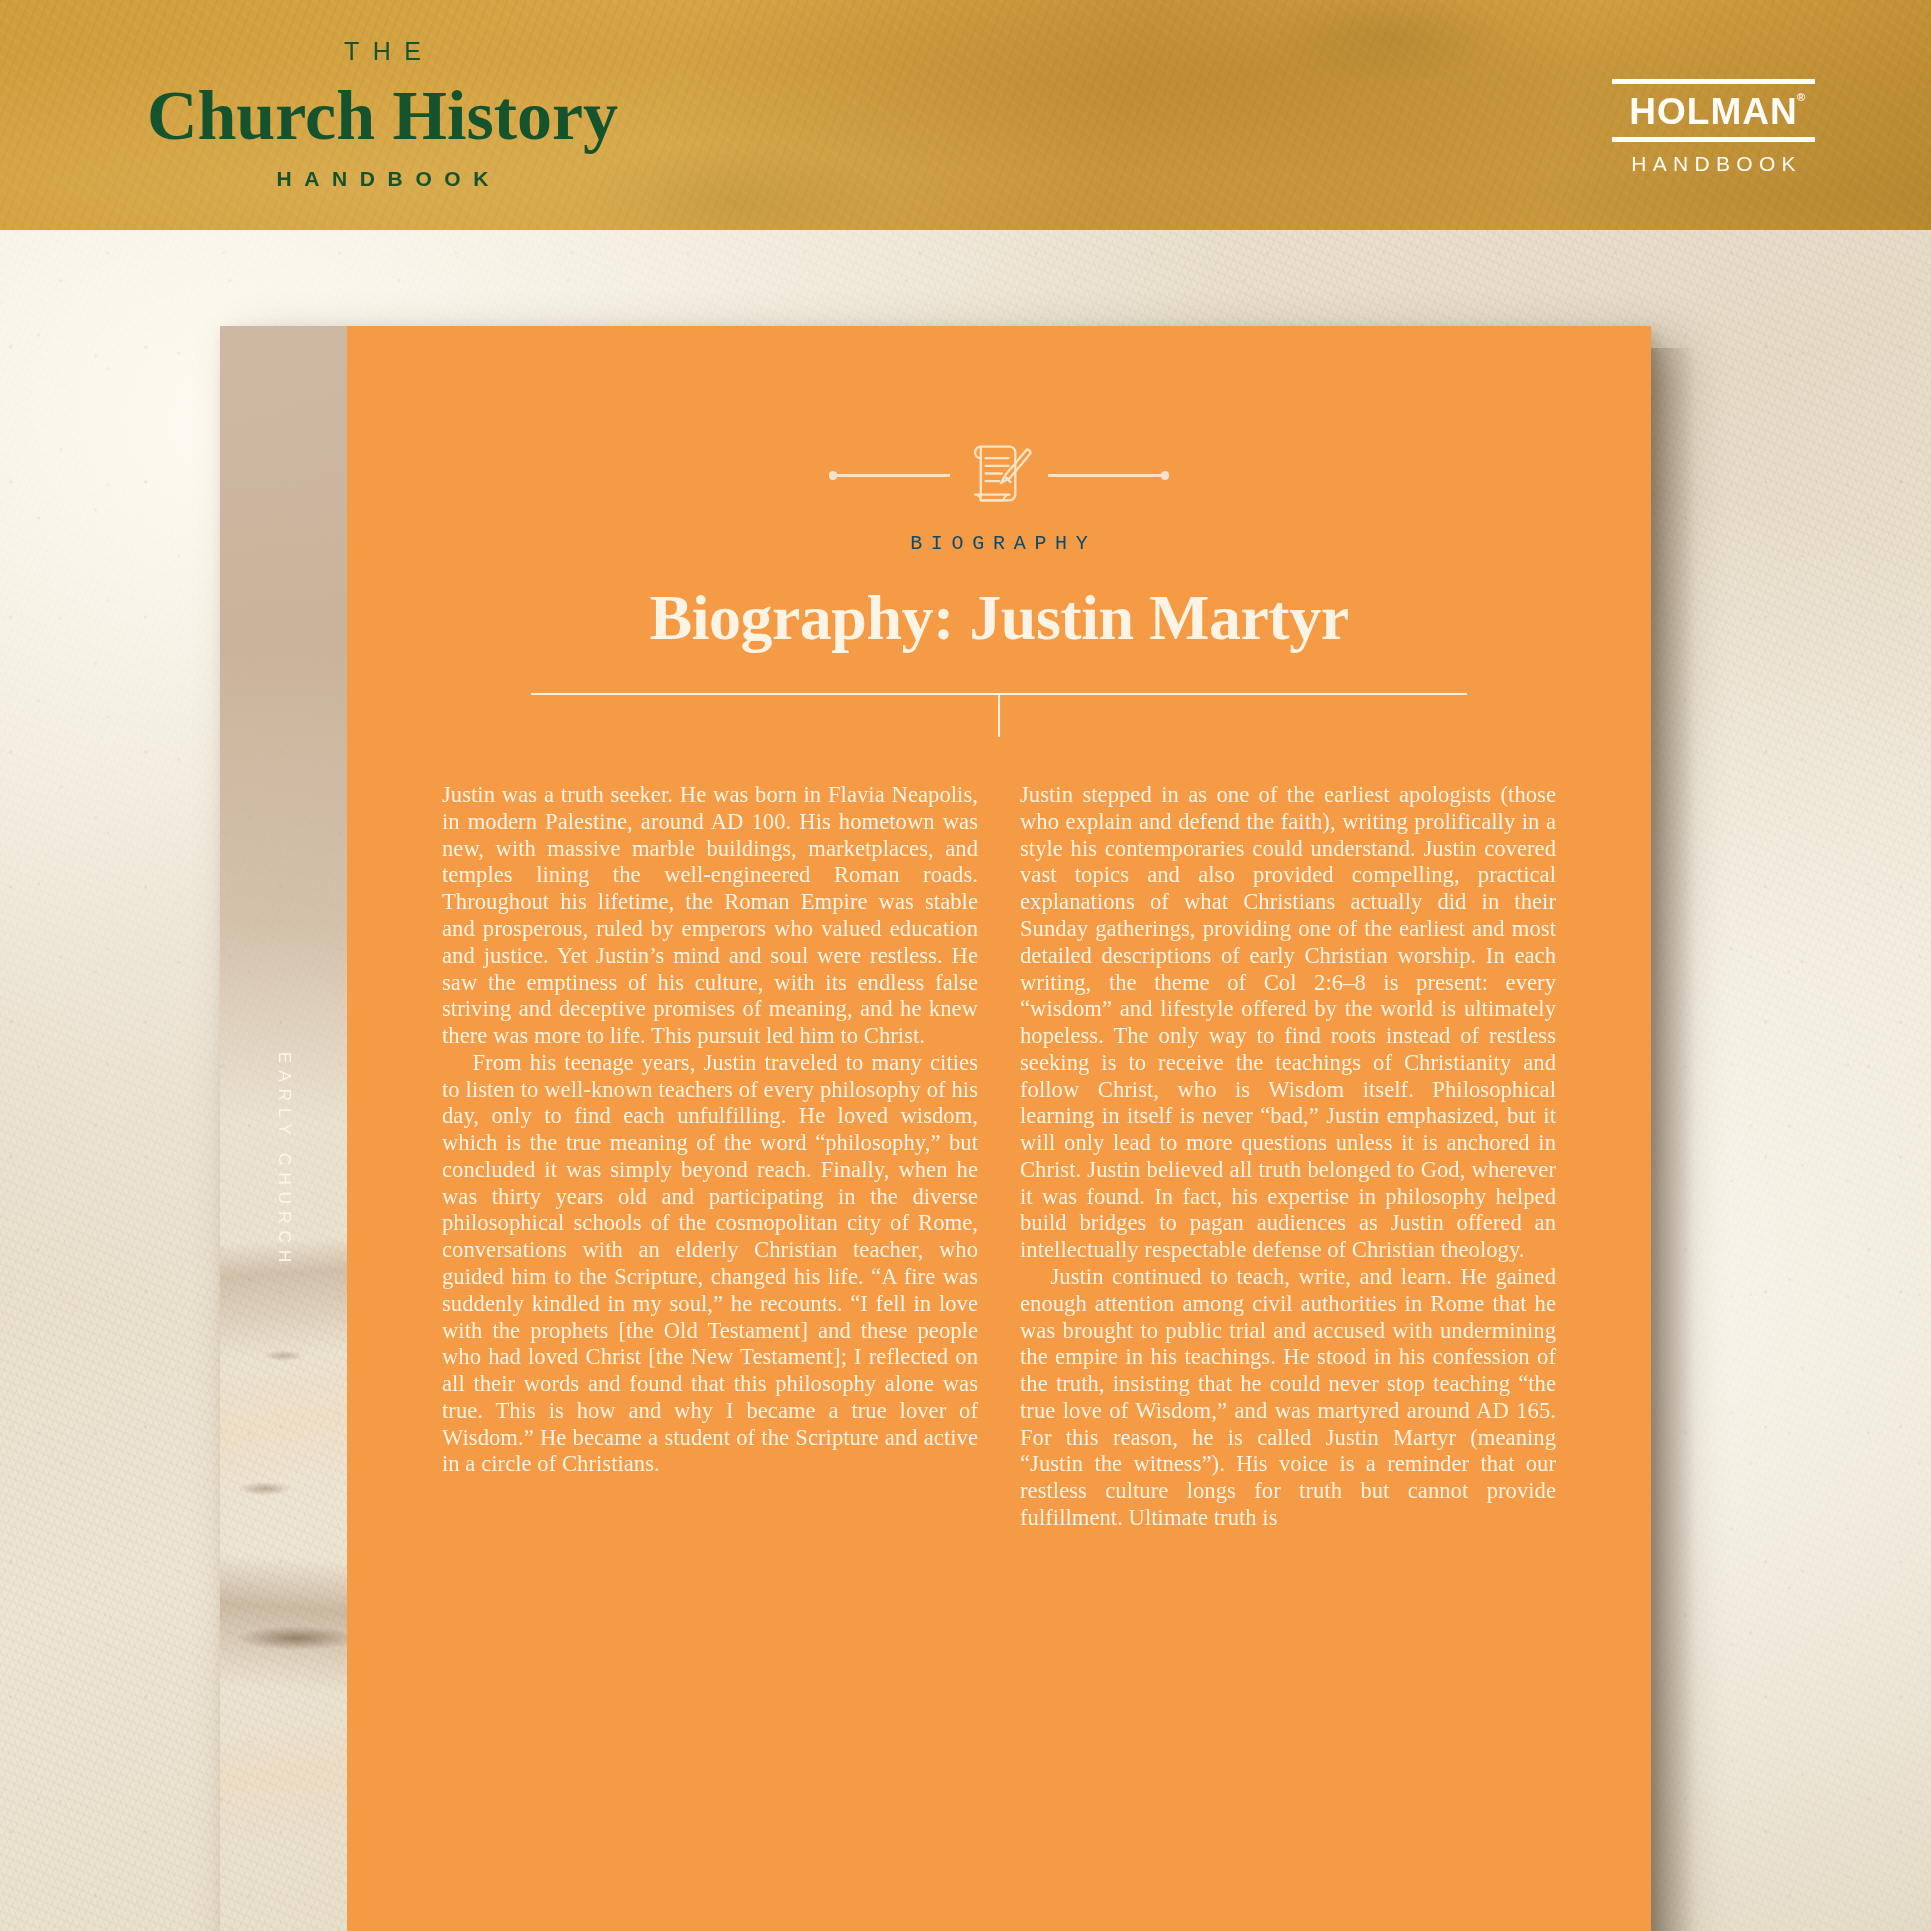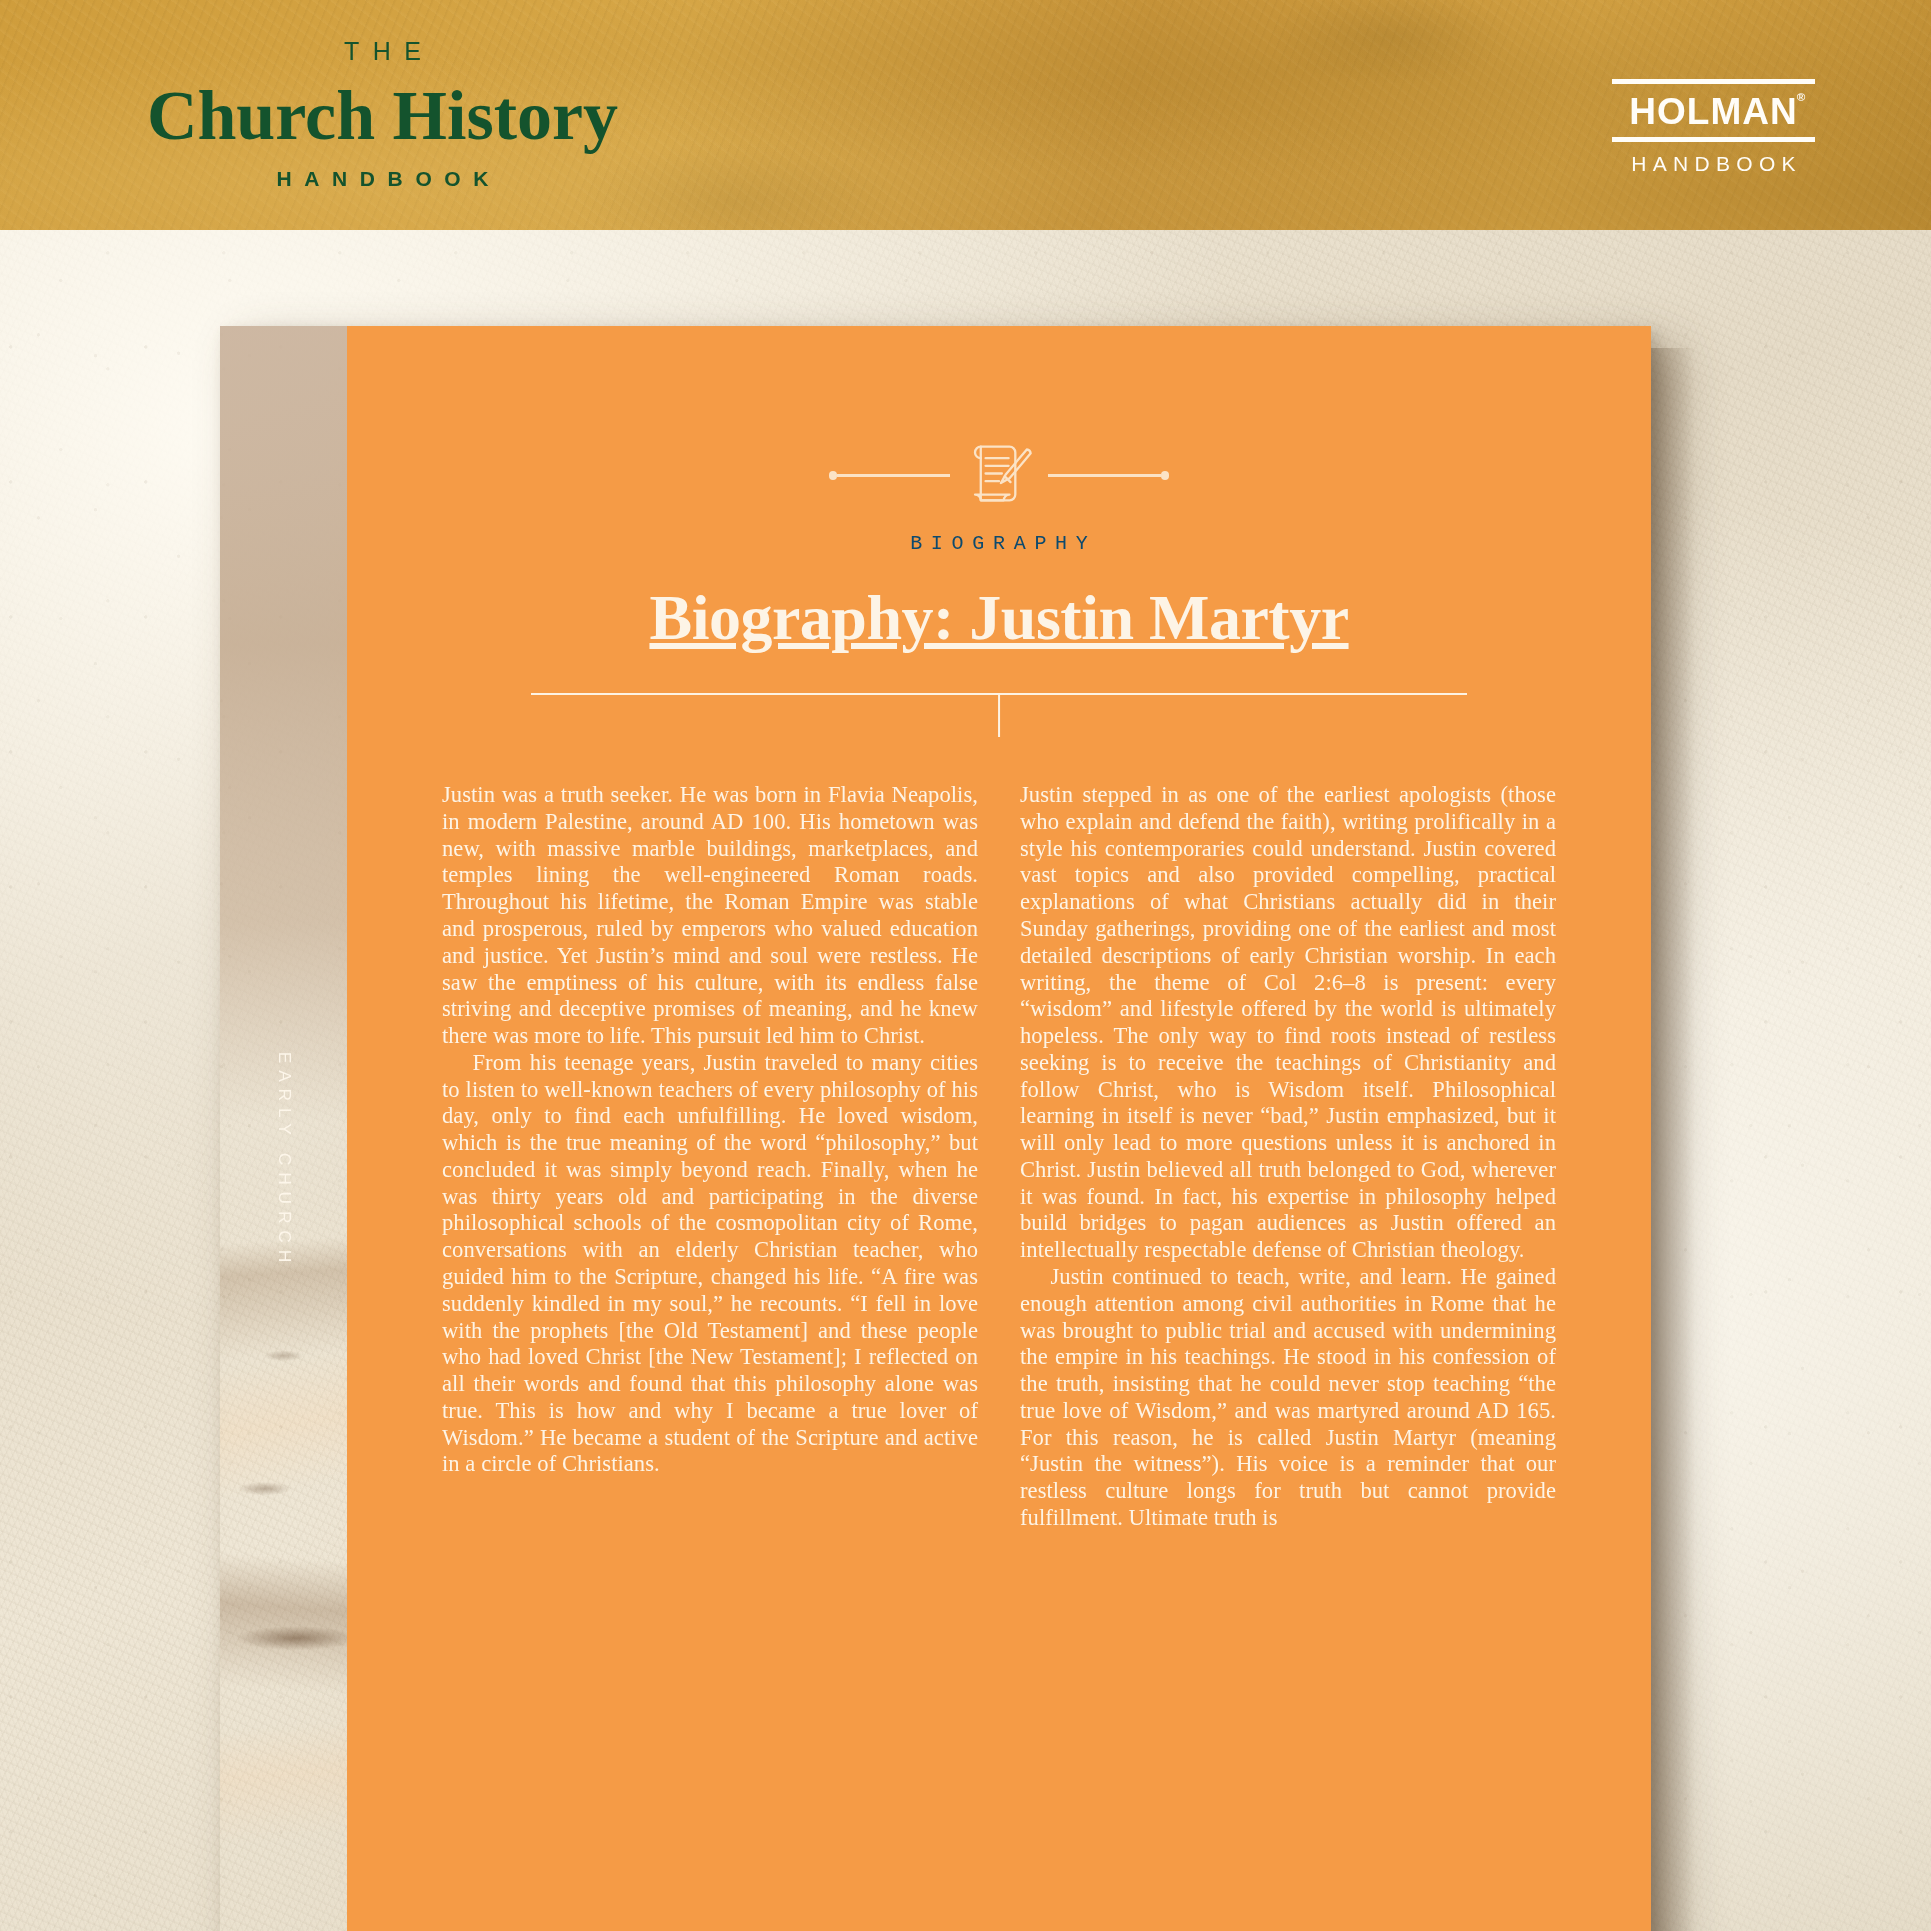--- a/index.html
+++ b/index.html
@@ -250,21 +250,20 @@
     margin-bottom: 29px;
   }
   #chapter-title {
     font-family: "Liberation Serif", serif;
     font-weight: 700;
     font-size: 64px;
     line-height: 1.05;
     color: #fdf4e6;
     margin-bottom: 42px;
     letter-spacing: -0.5px;
-    text-decoration: underline;
   }
   #title-divider {
     position: relative;
     height: 44px;
     margin-bottom: 39px;
   }
   #title-divider .hline {
     position: absolute;
     left: 89px; right: 89px; top: 0;
     height: 1.9px; background: #fdf3e4;

